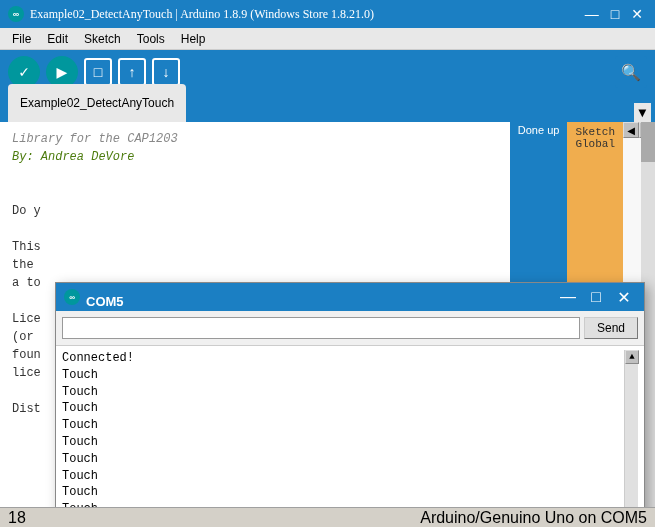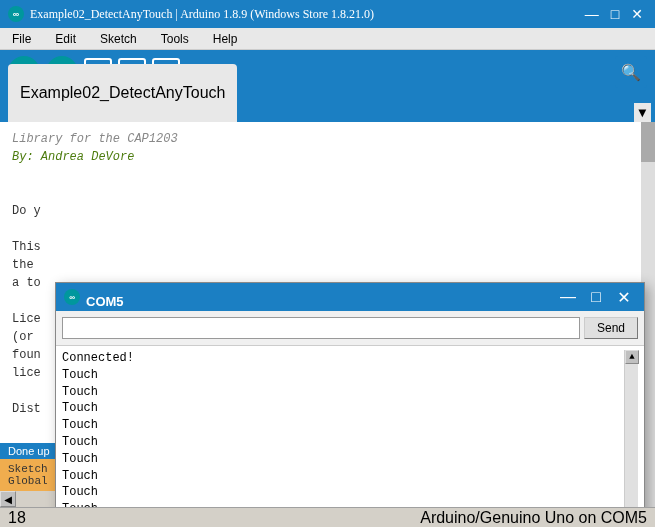--- a/index.html
+++ b/index.html
@@ -10,39 +10,39 @@
 
     
     .title-bar { background: #1b7fc3; color: white; display: flex; align-items: center; justify-content: space-between; padding: 4px 8px; height: 28px; }
     .title-bar-left { display: flex; align-items: center; gap: 6px; }
     .title-bar-logo { width: 16px; height: 16px; background: #00979d; border-radius: 50%; display: flex; align-items: center; justify-content: center; color: white; font-size: 9px; font-weight: bold; }
     .title-bar-text { font-size: 12px; font-family: Liberation Serif, serif; }
     .title-bar-controls { display: flex; gap: 4px; }
     .title-btn { background: none; border: none; color: white; cursor: pointer; font-size: 14px; padding: 0 4px; }
 
     
-    .menu-bar { background: #e8e8e8; border-bottom: 1px solid #ccc; display: flex; padding: 2px 4px; gap: 8px; height: 22px; align-items: center; }
+    .menu-bar { background: #e8e8e8; border-bottom: 1px solid #ccc; display: flex; padding: 2px 4px; gap: 0; height: 22px; align-items: center; }
     .menu-item { padding: 2px 8px; cursor: pointer; font-size: 12px; }
 
     
     .toolbar { background: #1b7fc3; padding: 4px 8px; display: flex; align-items: center; gap: 6px; height: 44px; }
     .tool-btn { width: 32px; height: 32px; border-radius: 50%; border: none; cursor: pointer; display: flex; align-items: center; justify-content: center; font-size: 14px; }
     .tool-btn-green { background: #00979d; color: white; }
     .tool-btn-blue { background: #1b7fc3; color: white; border: 2px solid white; }
     .tool-btn-small { width: 28px; height: 28px; }
     .toolbar-spacer { flex: 1; }
     .toolbar-search { width: 32px; height: 32px; background: #1b7fc3; border: none; color: white; cursor: pointer; font-size: 16px; display: flex; align-items: center; justify-content: center; }
 
     
     .tab-bar { background: #1b7fc3; display: flex; align-items: flex-end; padding-left: 8px; height: 28px; }
-    .tab { background: #e8e8e8; border-radius: 4px 4px 0 0; padding: 20px 12px; font-size: 16px; cursor: pointer; display: flex; align-items: center; gap: 4px; }
+    .tab { background: #e8e8e8; border-radius: 4px 4px 0 0; padding: 12px 12px; font-size: 12px; cursor: pointer; display: flex; align-items: center; gap: 4px; }
     .tab-dropdown { background: #e8e8e8; border: none; cursor: pointer; padding: 2px; margin-left: auto; margin-right: 4px; }
 
     
-    .editor-area { flex: 1; background: #f8f8f8; overflow: hidden; position: relative; display: flex; flex-direction: column; }
+    .editor-area { flex: 1; background: #f8f8f8; overflow: hidden; position: relative; display: flex; flex-direction: row; }
     .editor-content { flex: 1; padding: 8px 12px; font-family: 'Courier New', monospace; font-size: 12px; color: #333; line-height: 1.5; overflow: hidden; background: white; }
     .editor-scroll { position: absolute; right: 0; top: 0; width: 14px; height: 100%; background: #ddd; }
     .editor-scroll-thumb { width: 14px; height: 40px; background: #aaa; position: absolute; top: 0; }
 
     
     .code-bottom { background: #f0ad4e; color: #333; padding: 4px 8px; font-family: 'Courier New', monospace; font-size: 11px; }
 
     
     .h-scrollbar { background: #d4d0c8; height: 16px; display: flex; align-items: center; }
     .h-scroll-btn { width: 16px; height: 16px; background: #c0c0c0; border: 1px outset #ddd; cursor: pointer; display: flex; align-items: center; justify-content: center; font-size: 10px; }

